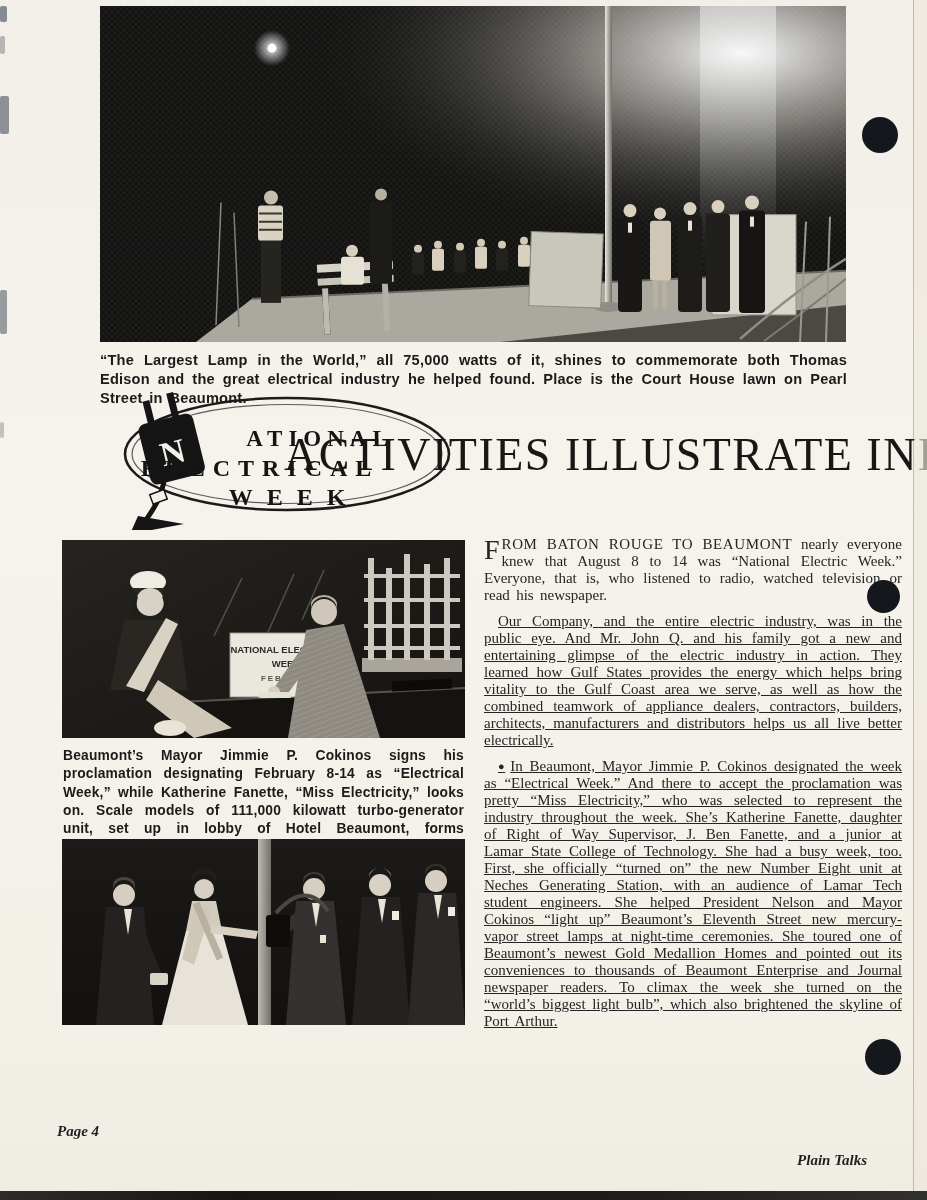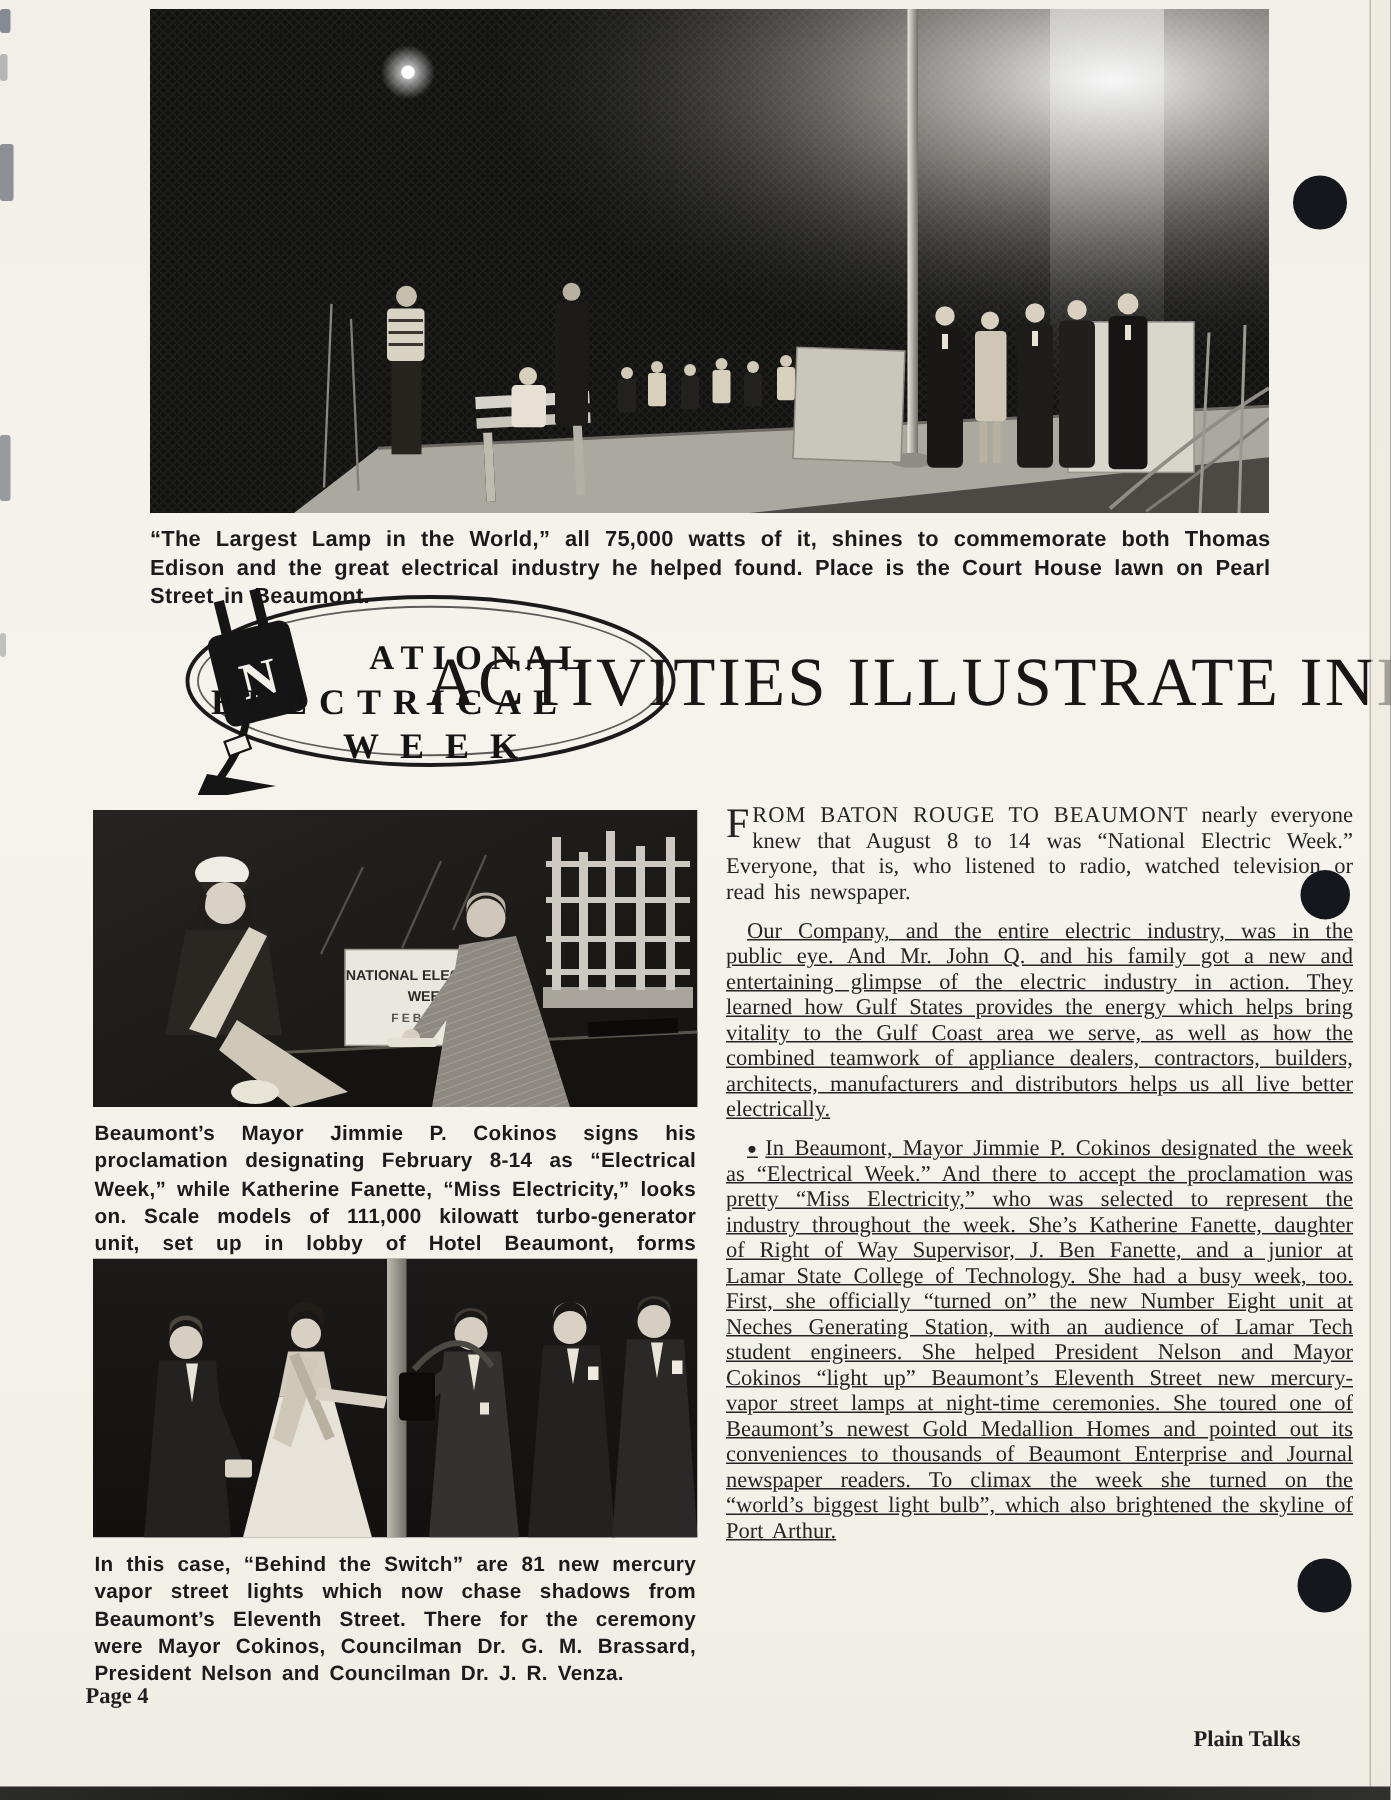--- a/index.html
+++ b/index.html
@@ -41,21 +41,21 @@
   }
   #article p + p { margin-top:9px;text-decoration:underline; }
   .indent { text-indent:14px; }
   .dropf { float:left; font-size:28px; line-height:28px; padding-right:2px; font-weight:400; }
   .leadcaps { letter-spacing:.6px;font-family:Liberation Serif, serif; }
   .bullet { font-size:11px; vertical-align:1px; padding-right:5px; }
 
   
   .footer {
     position:absolute; font-family:"Liberation Serif", serif;
-    font-weight:700; font-size:15px; color:#1f1f1f;
+    font-weight:700; font-style:italic; font-size:15px; color:#1f1f1f;
   }
   #footer-left  { left:57px;  top:1123px; }
   #footer-right { right:60px; top:1152px; }
 
   
   .hole { position:absolute; border-radius:50%; background:#14181d; }
   #hole1 { left:862px; top:117px;  width:36px; height:36px; }
   #hole2 { left:867px; top:580px;  width:33px; height:33px; }
   #hole3 { left:865px; top:1039px; width:36px; height:36px; }
   #edge-line { position:absolute; left:913px; top:0; width:1px; height:1200px; background:rgba(95,90,78,.35); }
@@ -332,21 +332,20 @@
 
         <circle cx="374" cy="42" r="11" fill="#d6cec0"></circle>
         <path d="M363,38 a11,11 0 0 1 22,0 l0,-5 a11,8 0 0 0 -22,0 z" fill="#35312b"></path>
         <polygon points="356,54 394,54 403,186 346,186" fill="#2a2927"></polygon>
         <polygon points="372,56 380,56 376,80" fill="#e8e4d8"></polygon>
         <rect x="386" y="68" width="7" height="9" fill="#efebe0"></rect>
       </g>
     </svg>
   </div>
 
-  <p class="caption" id="caption-switch">In this case, “Behind the Switch” are 81 new mercury vapor street lights which now chase shadows from Beaumont’s Eleventh Street.  There for the ceremony were Mayor Cokinos, Councilman Dr. G. M. Brassard, President Nelson and Councilman Dr. J. R. Venza.</p>
 
   <div id="article">
     <p>
       <span class="dropf">F</span><span class="leadcaps">ROM BATON ROUGE TO BEAUMONT</span><span> nearly everyone knew that August 8 to 14 was “National Electric Week.”  Everyone, that is, who listened to radio, watched television or read his newspaper.</span>
     </p>
     <p class="indent">Our Company, and the entire electric industry, was in the public eye.  And Mr. John Q. and his family got a new and entertaining glimpse of the electric industry in action.  They learned how Gulf States provides the energy which helps bring vitality to the Gulf Coast area we serve, as well as how the combined teamwork of appliance dealers, contractors, builders, architects, manufacturers and distributors helps us all live better electrically.</p>
     <p class="indent">
       <span class="bullet">●</span><span>In Beaumont, Mayor Jimmie P. Cokinos designated the week as “Electrical Week.”  And there to accept the proclamation was pretty “Miss Electricity,” who was selected to represent the industry throughout the week.  She’s Katherine Fanette, daughter of Right of Way Supervisor, J. Ben Fanette, and a junior at Lamar State College of Technology.  She had a busy week, too.  First, she officially “turned on” the new Number Eight unit at Neches Generating Station, with an audience of Lamar Tech student engineers.  She helped President Nelson and Mayor Cokinos “light up” Beaumont’s Eleventh Street new mercury-vapor street lamps at night-time ceremonies.  She toured one of Beaumont’s newest Gold Medallion Homes and pointed out its conveniences to thousands of Beaumont Enterprise and Journal newspaper readers.  To climax the week she turned on the “world’s biggest light bulb”, which also brightened the skyline of Port Arthur.</span>
     </p>
   </div>

